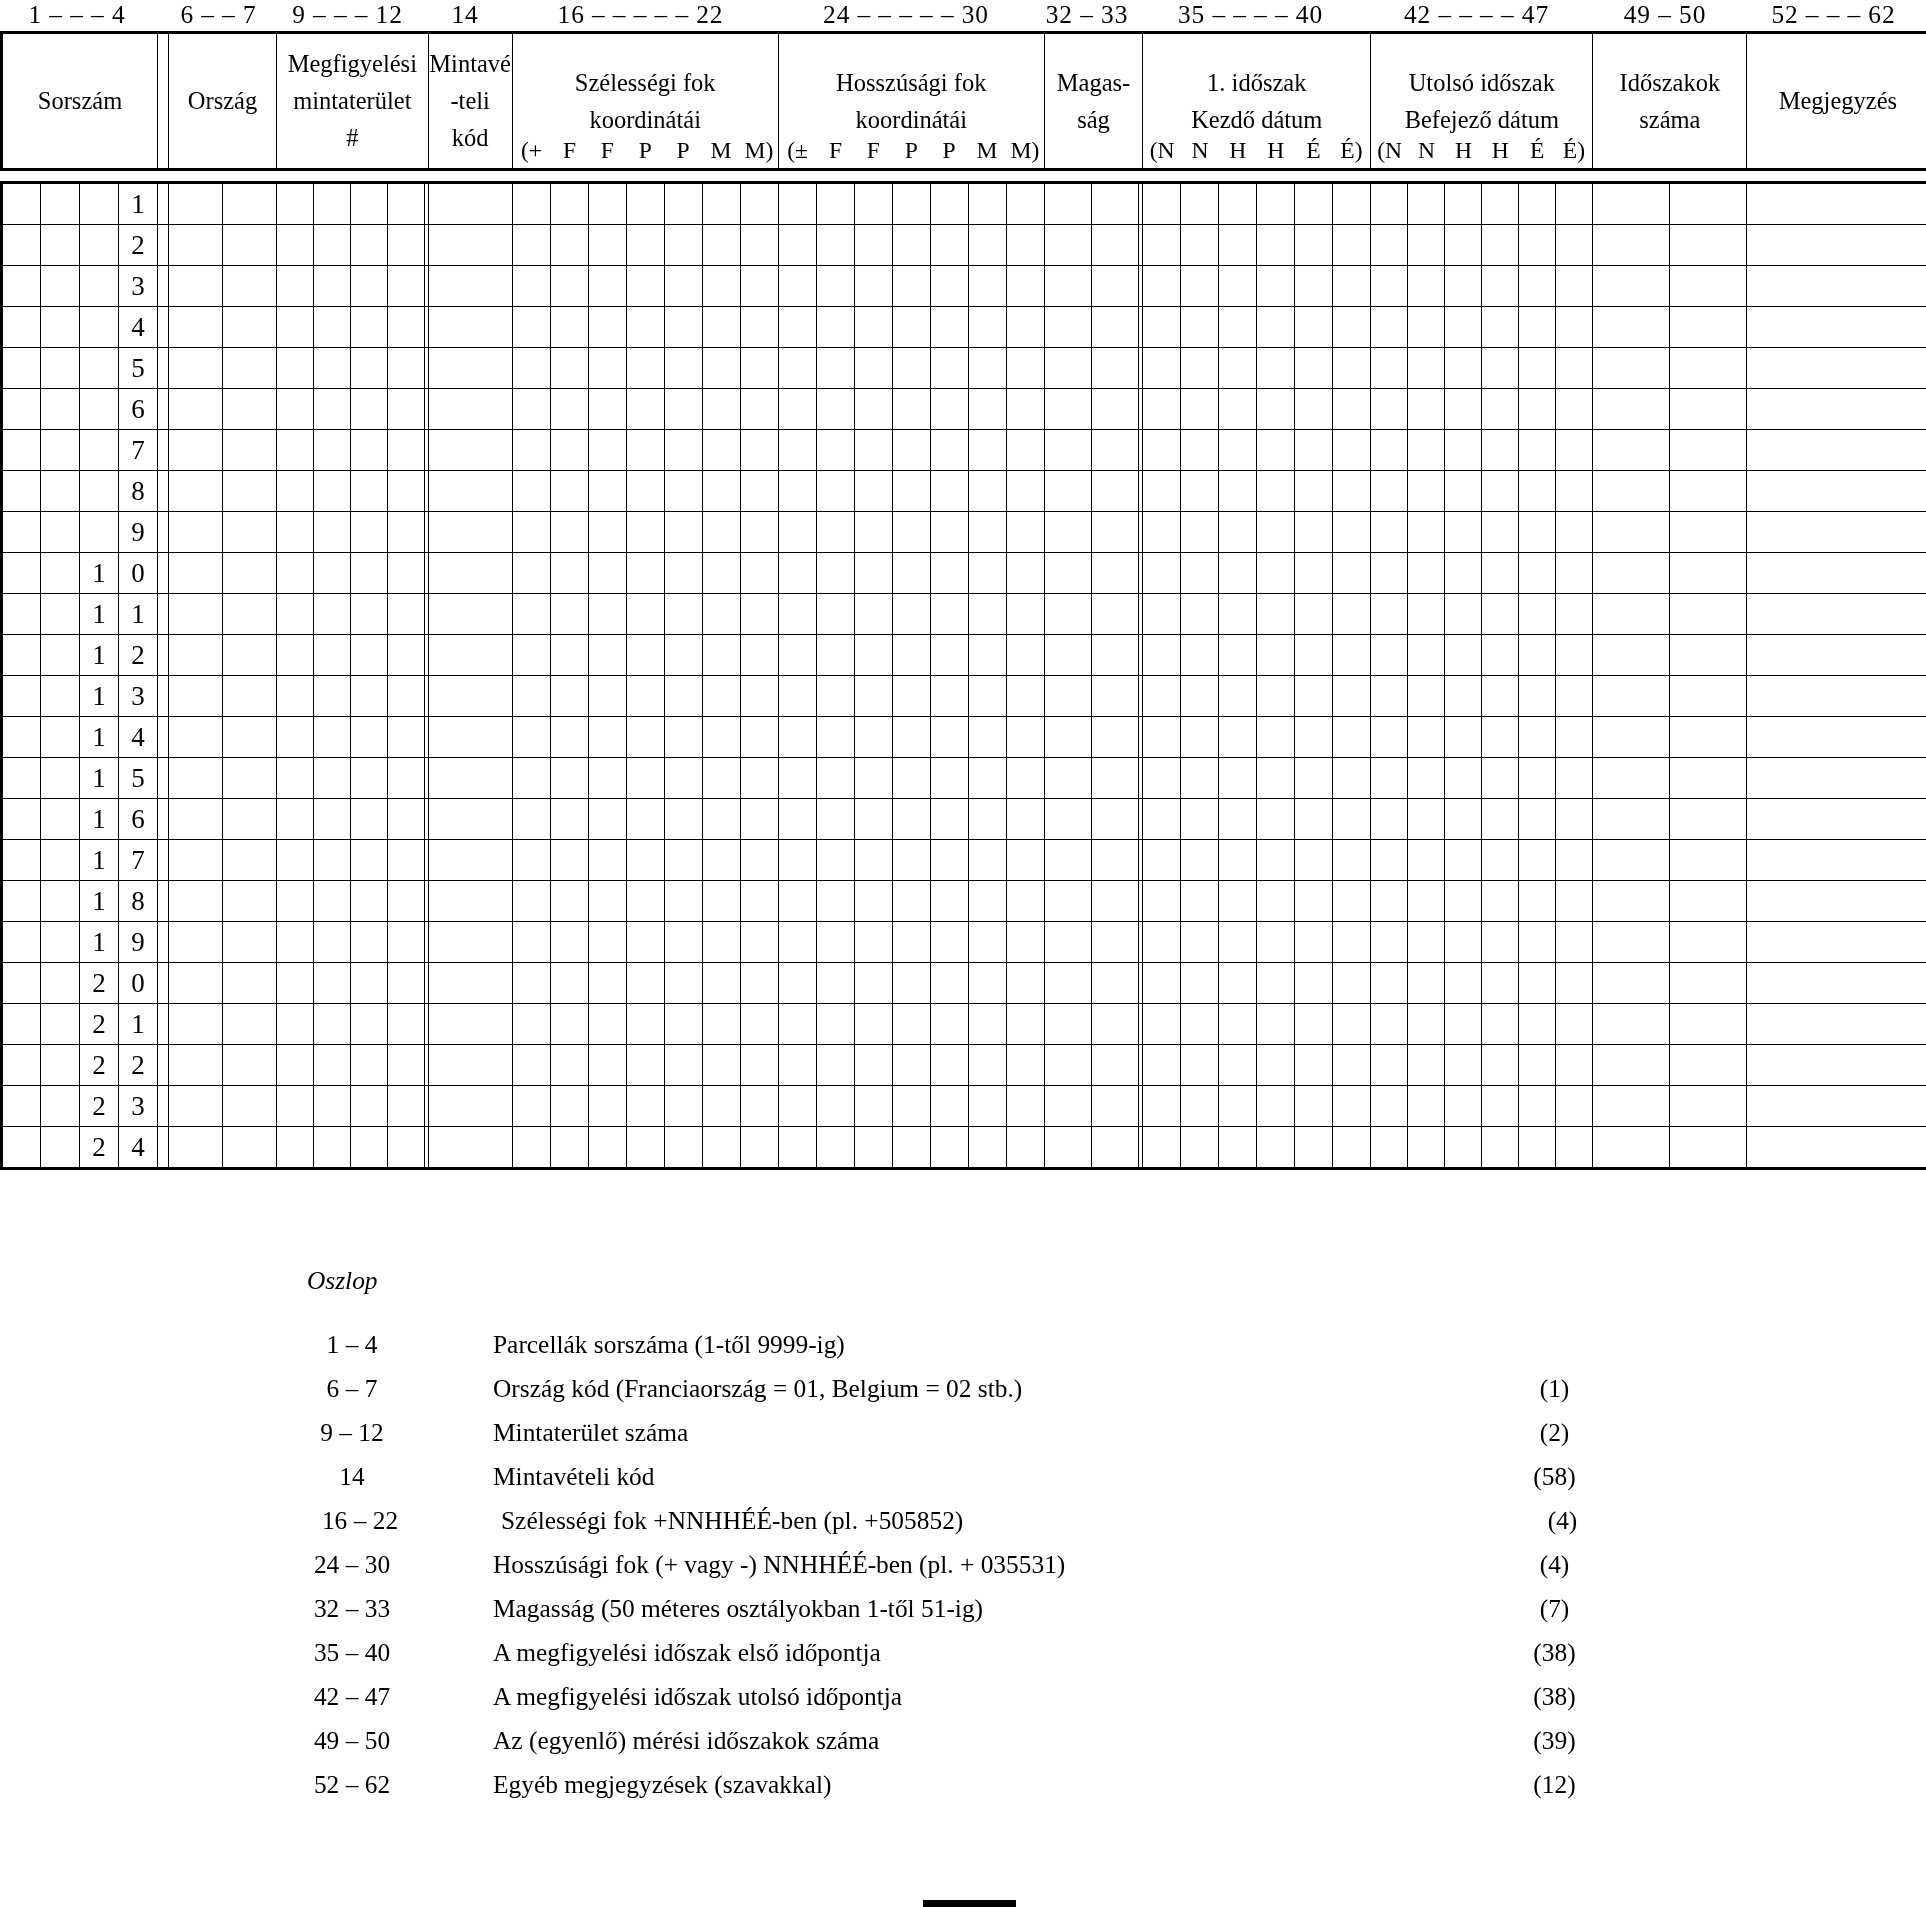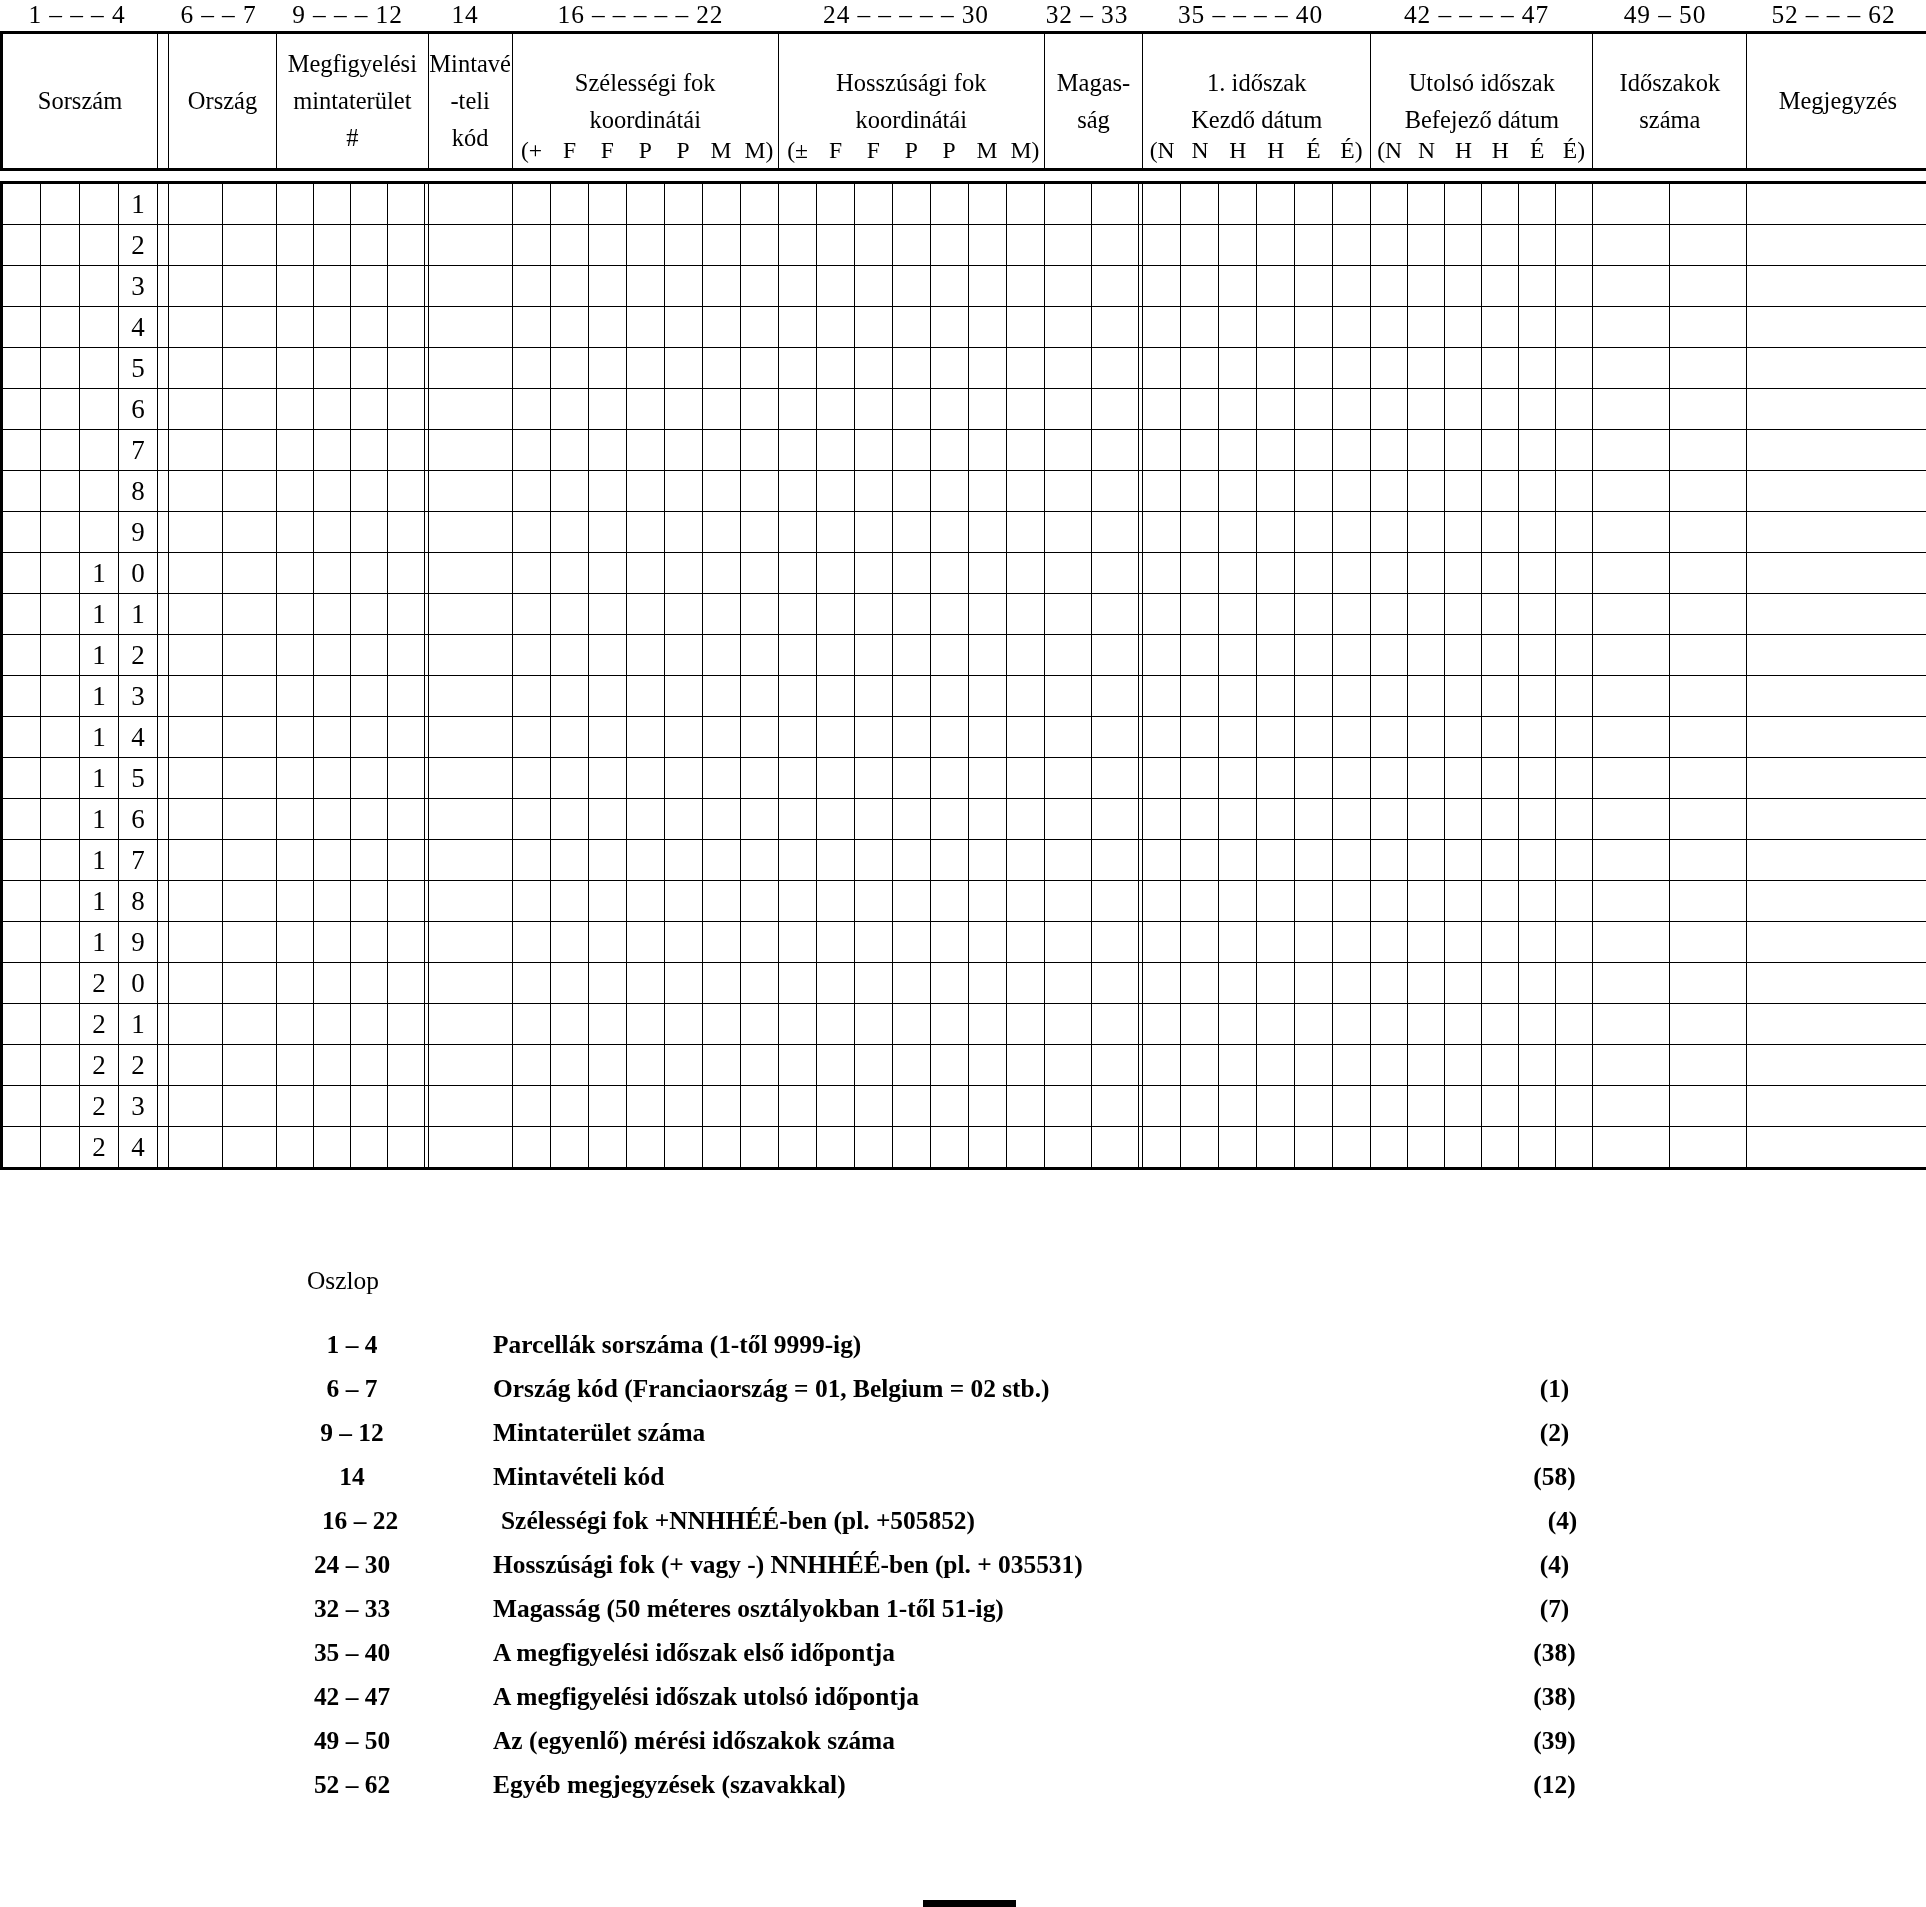--- a/index.html
+++ b/index.html
@@ -25,24 +25,24 @@
     display:flex; flex-direction:column; justify-content:center; align-items:center;
     height:100%; gap:11px; line-height:1.05; text-align:center;
   }
   .has-letters .vmid { height:76%; }
   .letters { position:absolute; bottom:4.5px; left:0; right:0; display:flex; }
   .letters span { flex:1; text-align:center; font-size:23.6px; }
   td.gcell { height:40px; text-align:center; vertical-align:middle; font-size:27px; }
   tr.grow { height:40px; }
   tr.hrow { height:137px; }
   
-  .legend-abs { position:absolute; white-space:nowrap; font-size:25.4px; line-height:1.15; }
+  .legend-abs { position:absolute; white-space:nowrap; font-size:25.4px; line-height:1.15;font-style:italic; }
   .lg-colhdr { left:307px; top:1266px; }
   .lg-refhdr { left:1445px; top:1266px; width:209px; text-align:center; white-space:normal; line-height:1.45; }
-  .legend-row { position:absolute; left:0; top:0; width:1926px; height:32px;font-weight:bold; }
+  .legend-row { position:absolute; left:0; top:0; width:1926px; height:32px; }
   .lr-range { position:absolute; left:295px; width:114px; text-align:center; font-size:25.4px; white-space:nowrap; }
   .lr-text  { position:absolute; left:493px; font-size:25.4px; white-space:nowrap; }
   .lr-ref   { position:absolute; left:1500px; width:109px; text-align:center; font-size:25.4px; white-space:nowrap; }
   
   .pagebar { position:absolute; left:923px; top:1900px; width:93px; height:7.7px; background:#000; }
 </style>
 </head>
 <body>
 
 <div class="page">

